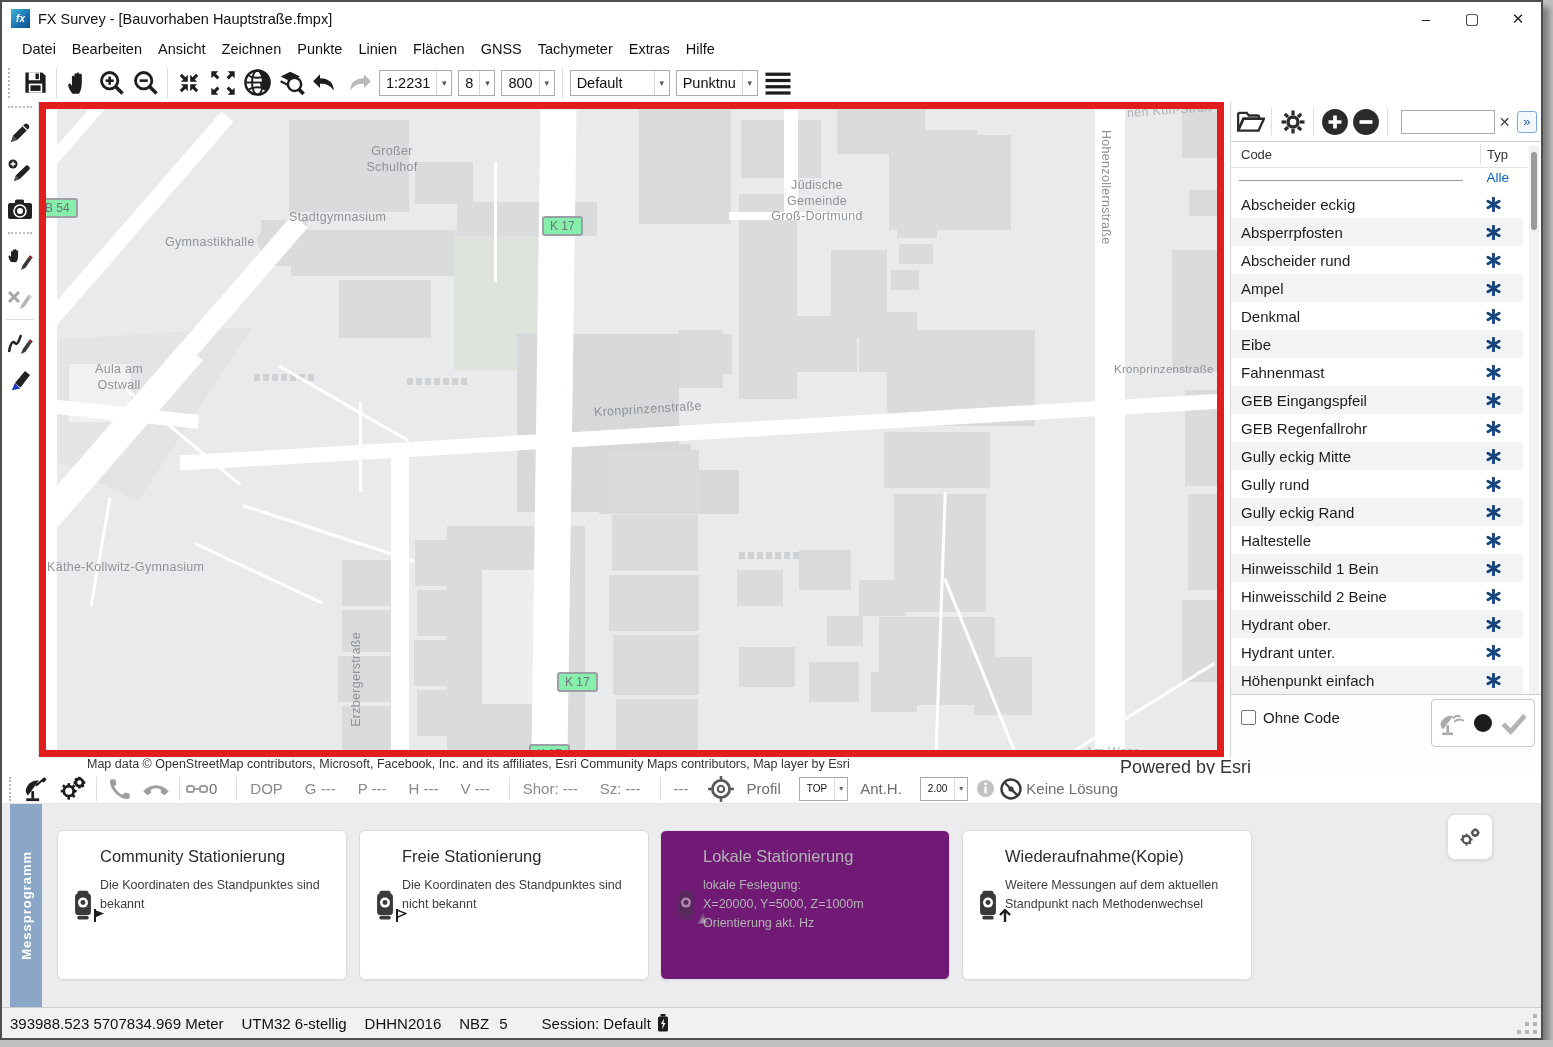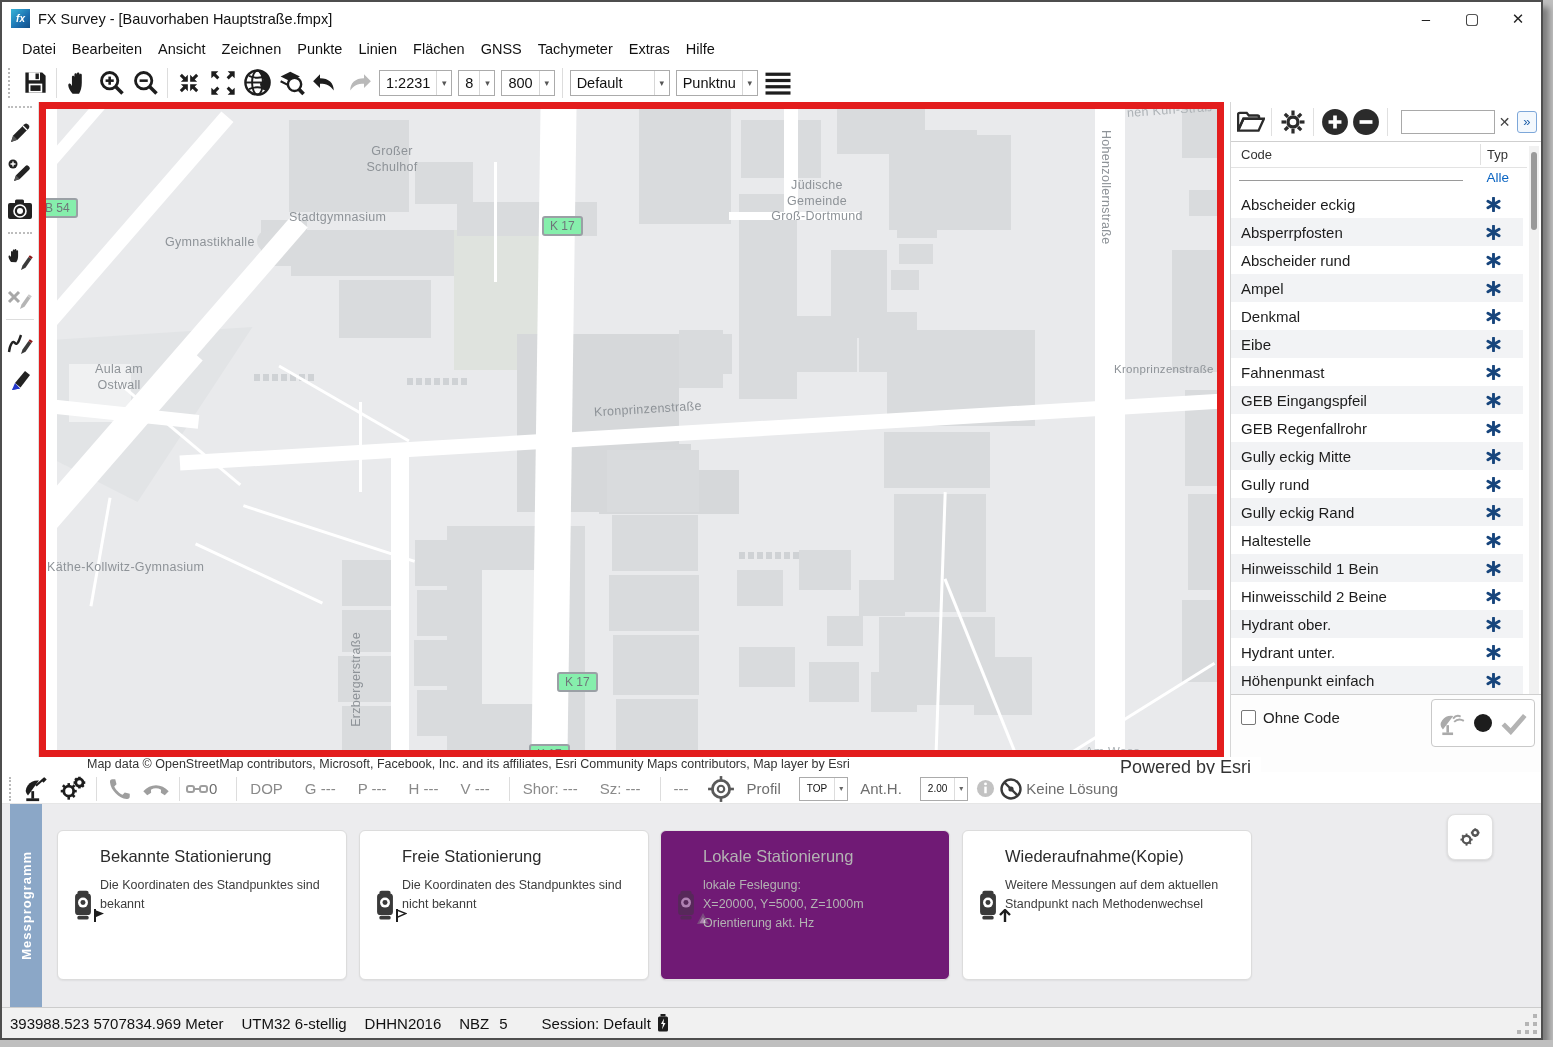--- a/index.html
+++ b/index.html
@@ -855,21 +855,21 @@
     </div>
     <span class="g-label dark" style="margin-left:2px">Keine Lösung</span>
   </div>
 
   <div class="bottom">
     <div class="mess-tab">
       <span>Messprogramm</span>
     </div>
     <div id="cards">
         <div class="prog-card" style="left: 55px;">
-          <h3>Bekannte Stationierung</h3>
+          <h3>Community Stationierung</h3>
           <p>Die Koordinaten des Standpunktes sind bekannt</p>
           <div class="st-icon"><svg width="30" height="34" viewBox="0 0 26 30">
               <rect x="6" y="4" width="14" height="19" rx="3" fill="#3a3a3a"></rect>
               <rect x="8" y="1.5" width="10" height="4" rx="2" fill="#3a3a3a"></rect>
               <circle cx="13" cy="12" r="4.4" fill="#fff"></circle>
               <circle cx="13" cy="12" r="2.2" fill="#3a3a3a"></circle>
               <rect x="8" y="23.5" width="10" height="3.5" rx="1.5" fill="#3a3a3a"></rect>
             </svg><svg width="11" height="13" viewBox="0 0 11 13" style="position:absolute;left:26px;top:20px">
               <path d="M1 13V1l9 3.5L1 8.5" fill="#1d1d1d"></path>
               <line x1="1" y1="0" x2="1" y2="13" stroke="#1d1d1d" stroke-width="2"></line>

